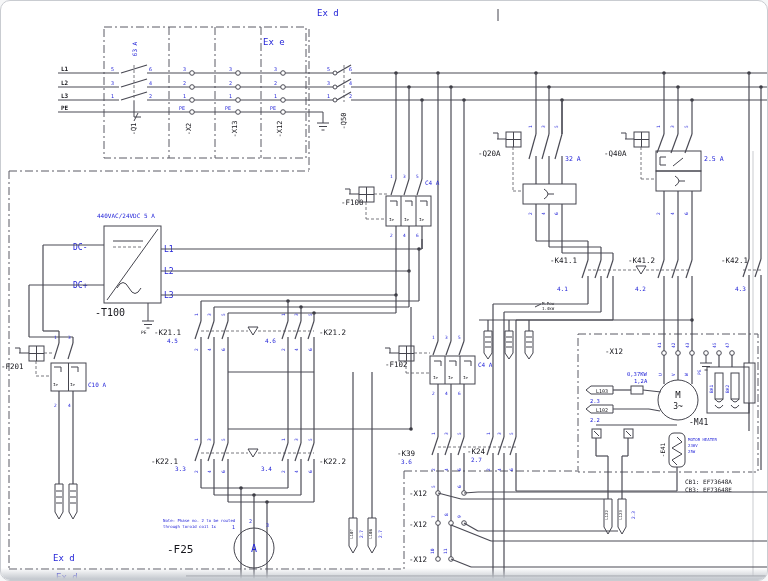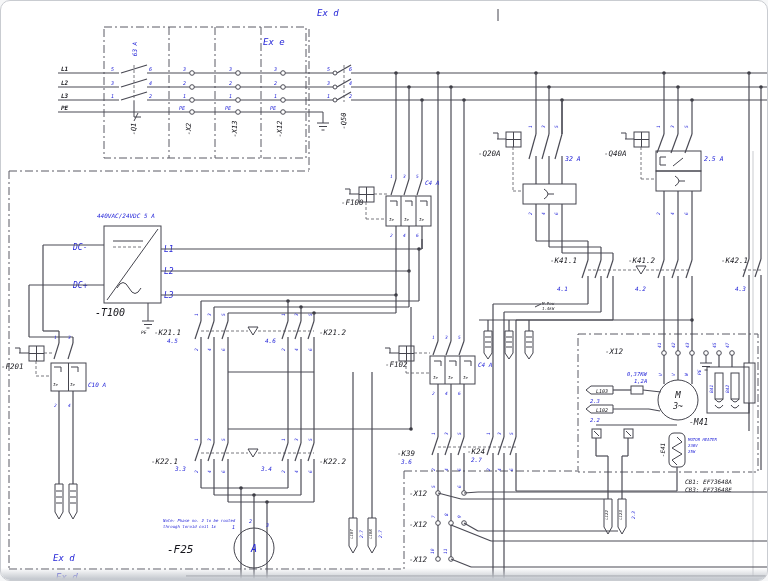--- a/index.html
+++ b/index.html
@@ -1,16 +1,16 @@
 <!DOCTYPE html>
 <html><head>
 <meta charset="utf-8">
 <style>
   html,body{margin:0;padding:0;background:#f6f7f8;}
-  .frame{position:relative;width:766px;height:579px;border:1px solid #c9ccd1;border-radius:10px;overflow:hidden;background:#ffffff;font-style:italic;}
+  .frame{position:relative;width:766px;height:579px;border:1px solid #c9ccd1;border-radius:10px;overflow:hidden;background:#ffffff;}
   .fade{position:absolute;left:0;right:0;bottom:0;height:12px;background:linear-gradient(180deg,rgba(201,205,211,0) 0%,#c6cad0 90%);pointer-events:none;}
   svg{position:absolute;left:0;top:0;}
   svg text{font-family:"DejaVu Sans Mono","Liberation Mono",monospace;}
   .tb{fill:#2425d8;}
   .tk{fill:#16161c;}
   .s4{font-size:4px;} .s45{font-size:4.5px;} .s5{font-size:5px;} .s55{font-size:5.5px;}
   .s6{font-size:6px;} .s65{font-size:6.5px;} .s7{font-size:7px;} .s75{font-size:7.5px;}
   .s8{font-size:8px;} .s9{font-size:9px;} .s10{font-size:10px;} .s11{font-size:11px;}
   .w{stroke:#4b4b55;stroke-width:1.2;fill:none;}
   .sym{stroke:#45454e;stroke-width:1;fill:none;}

